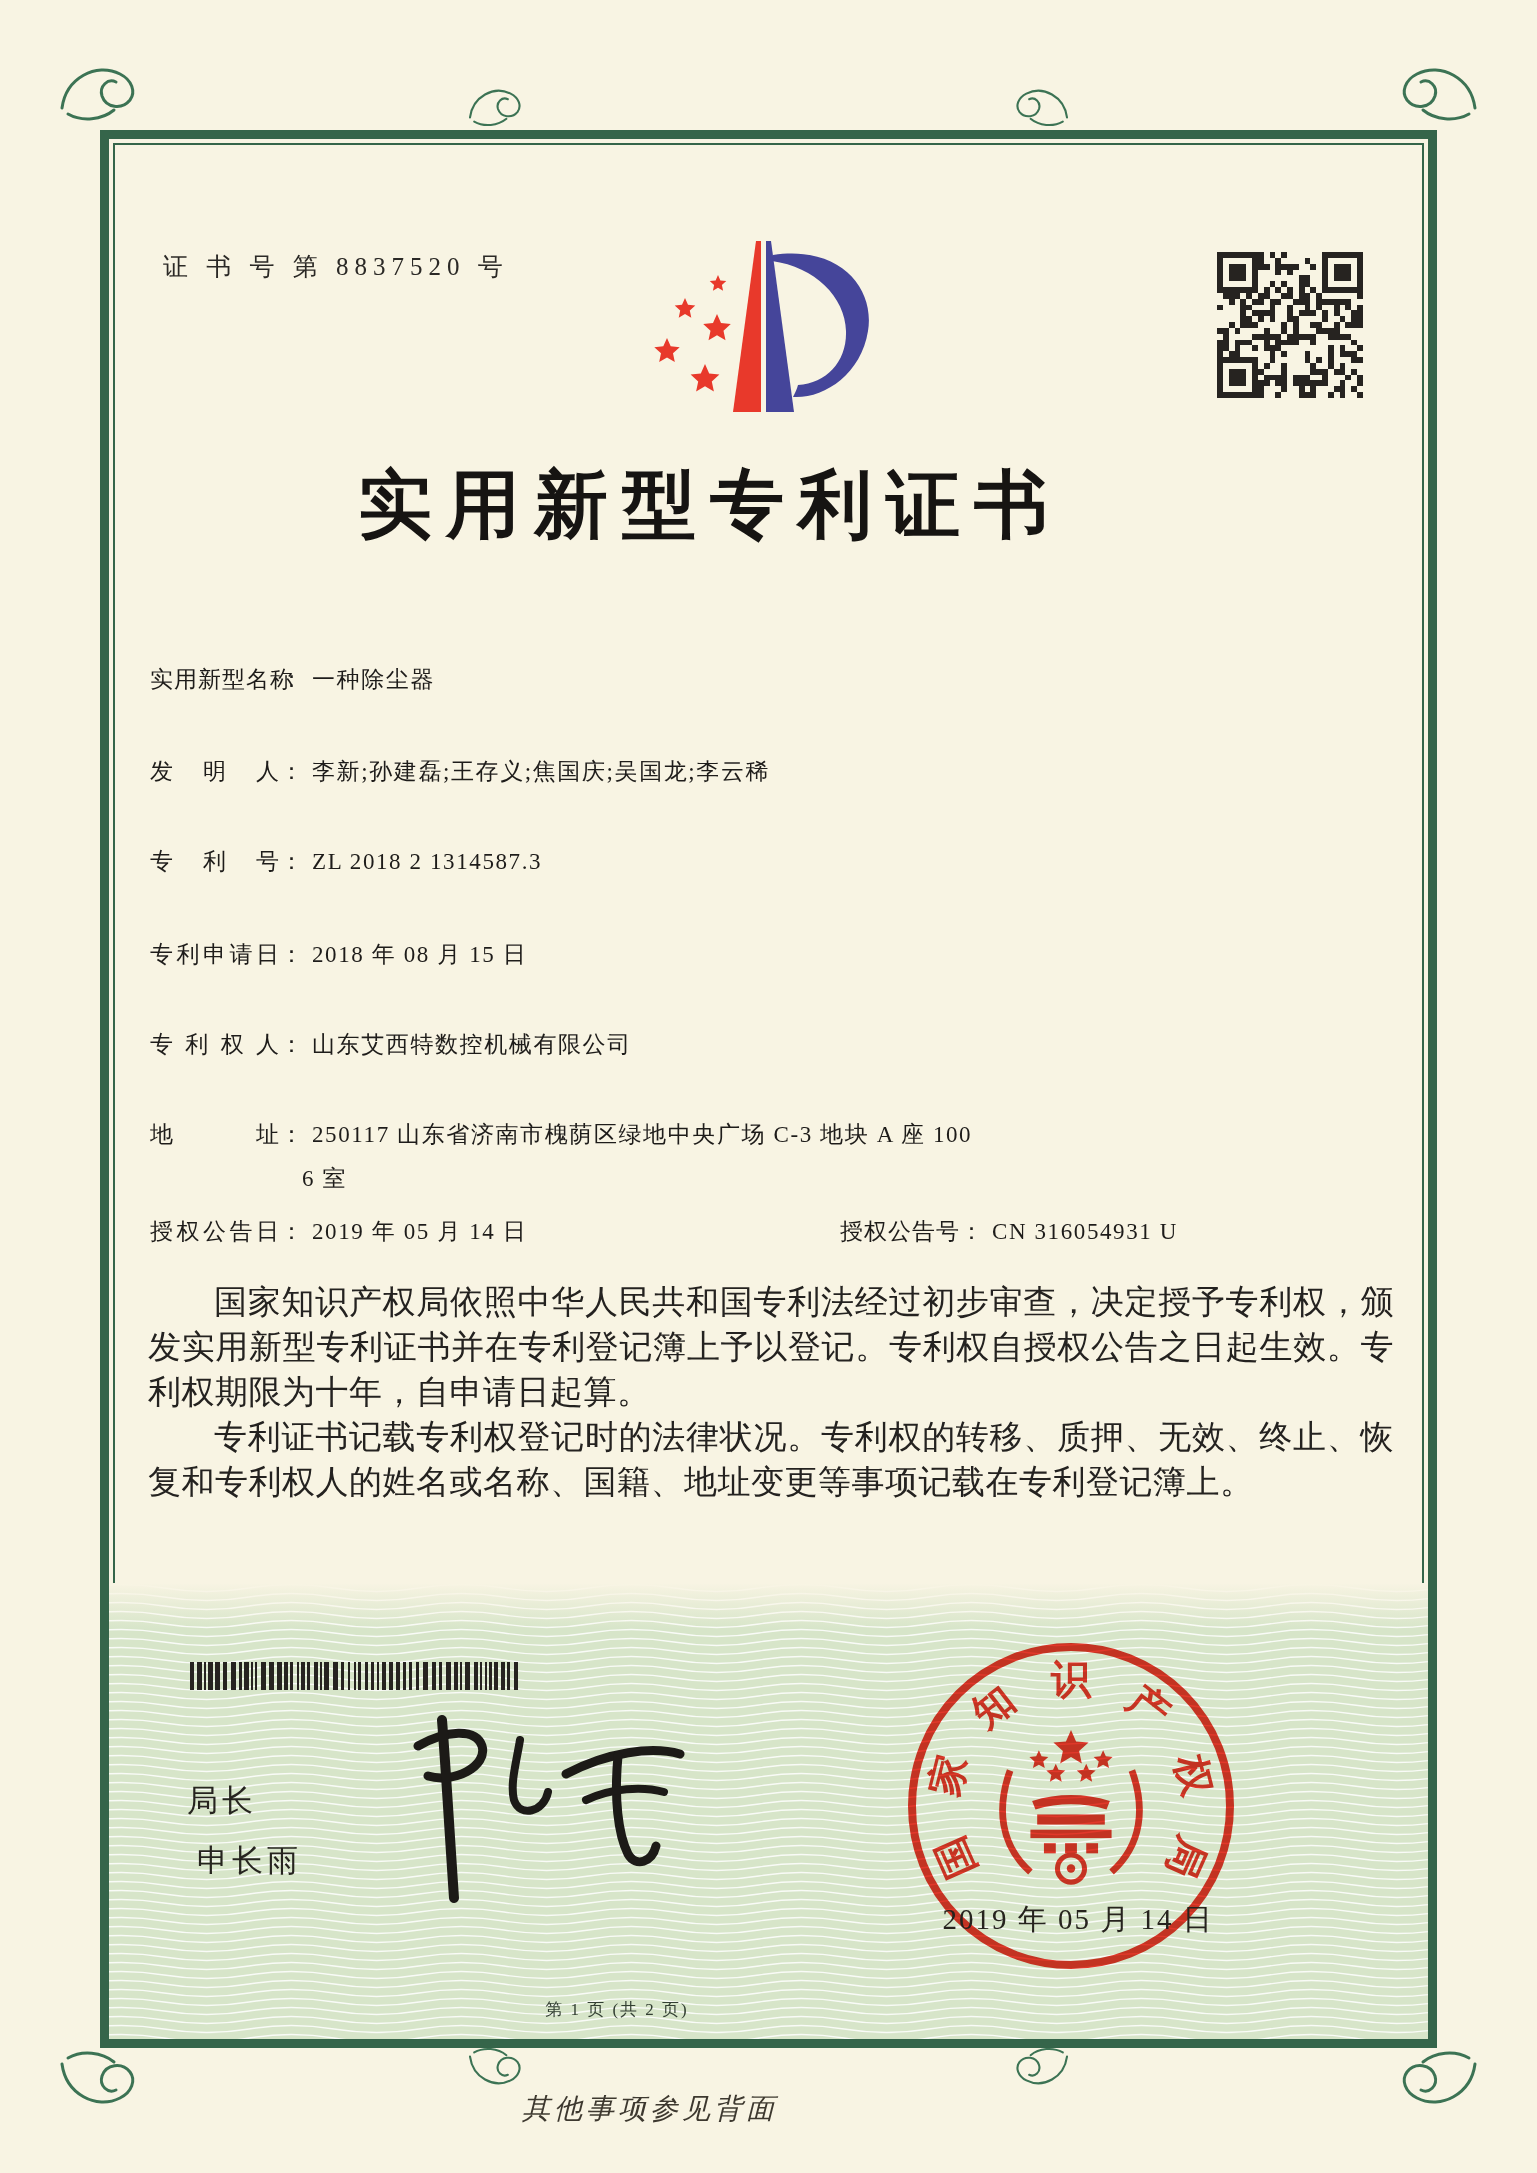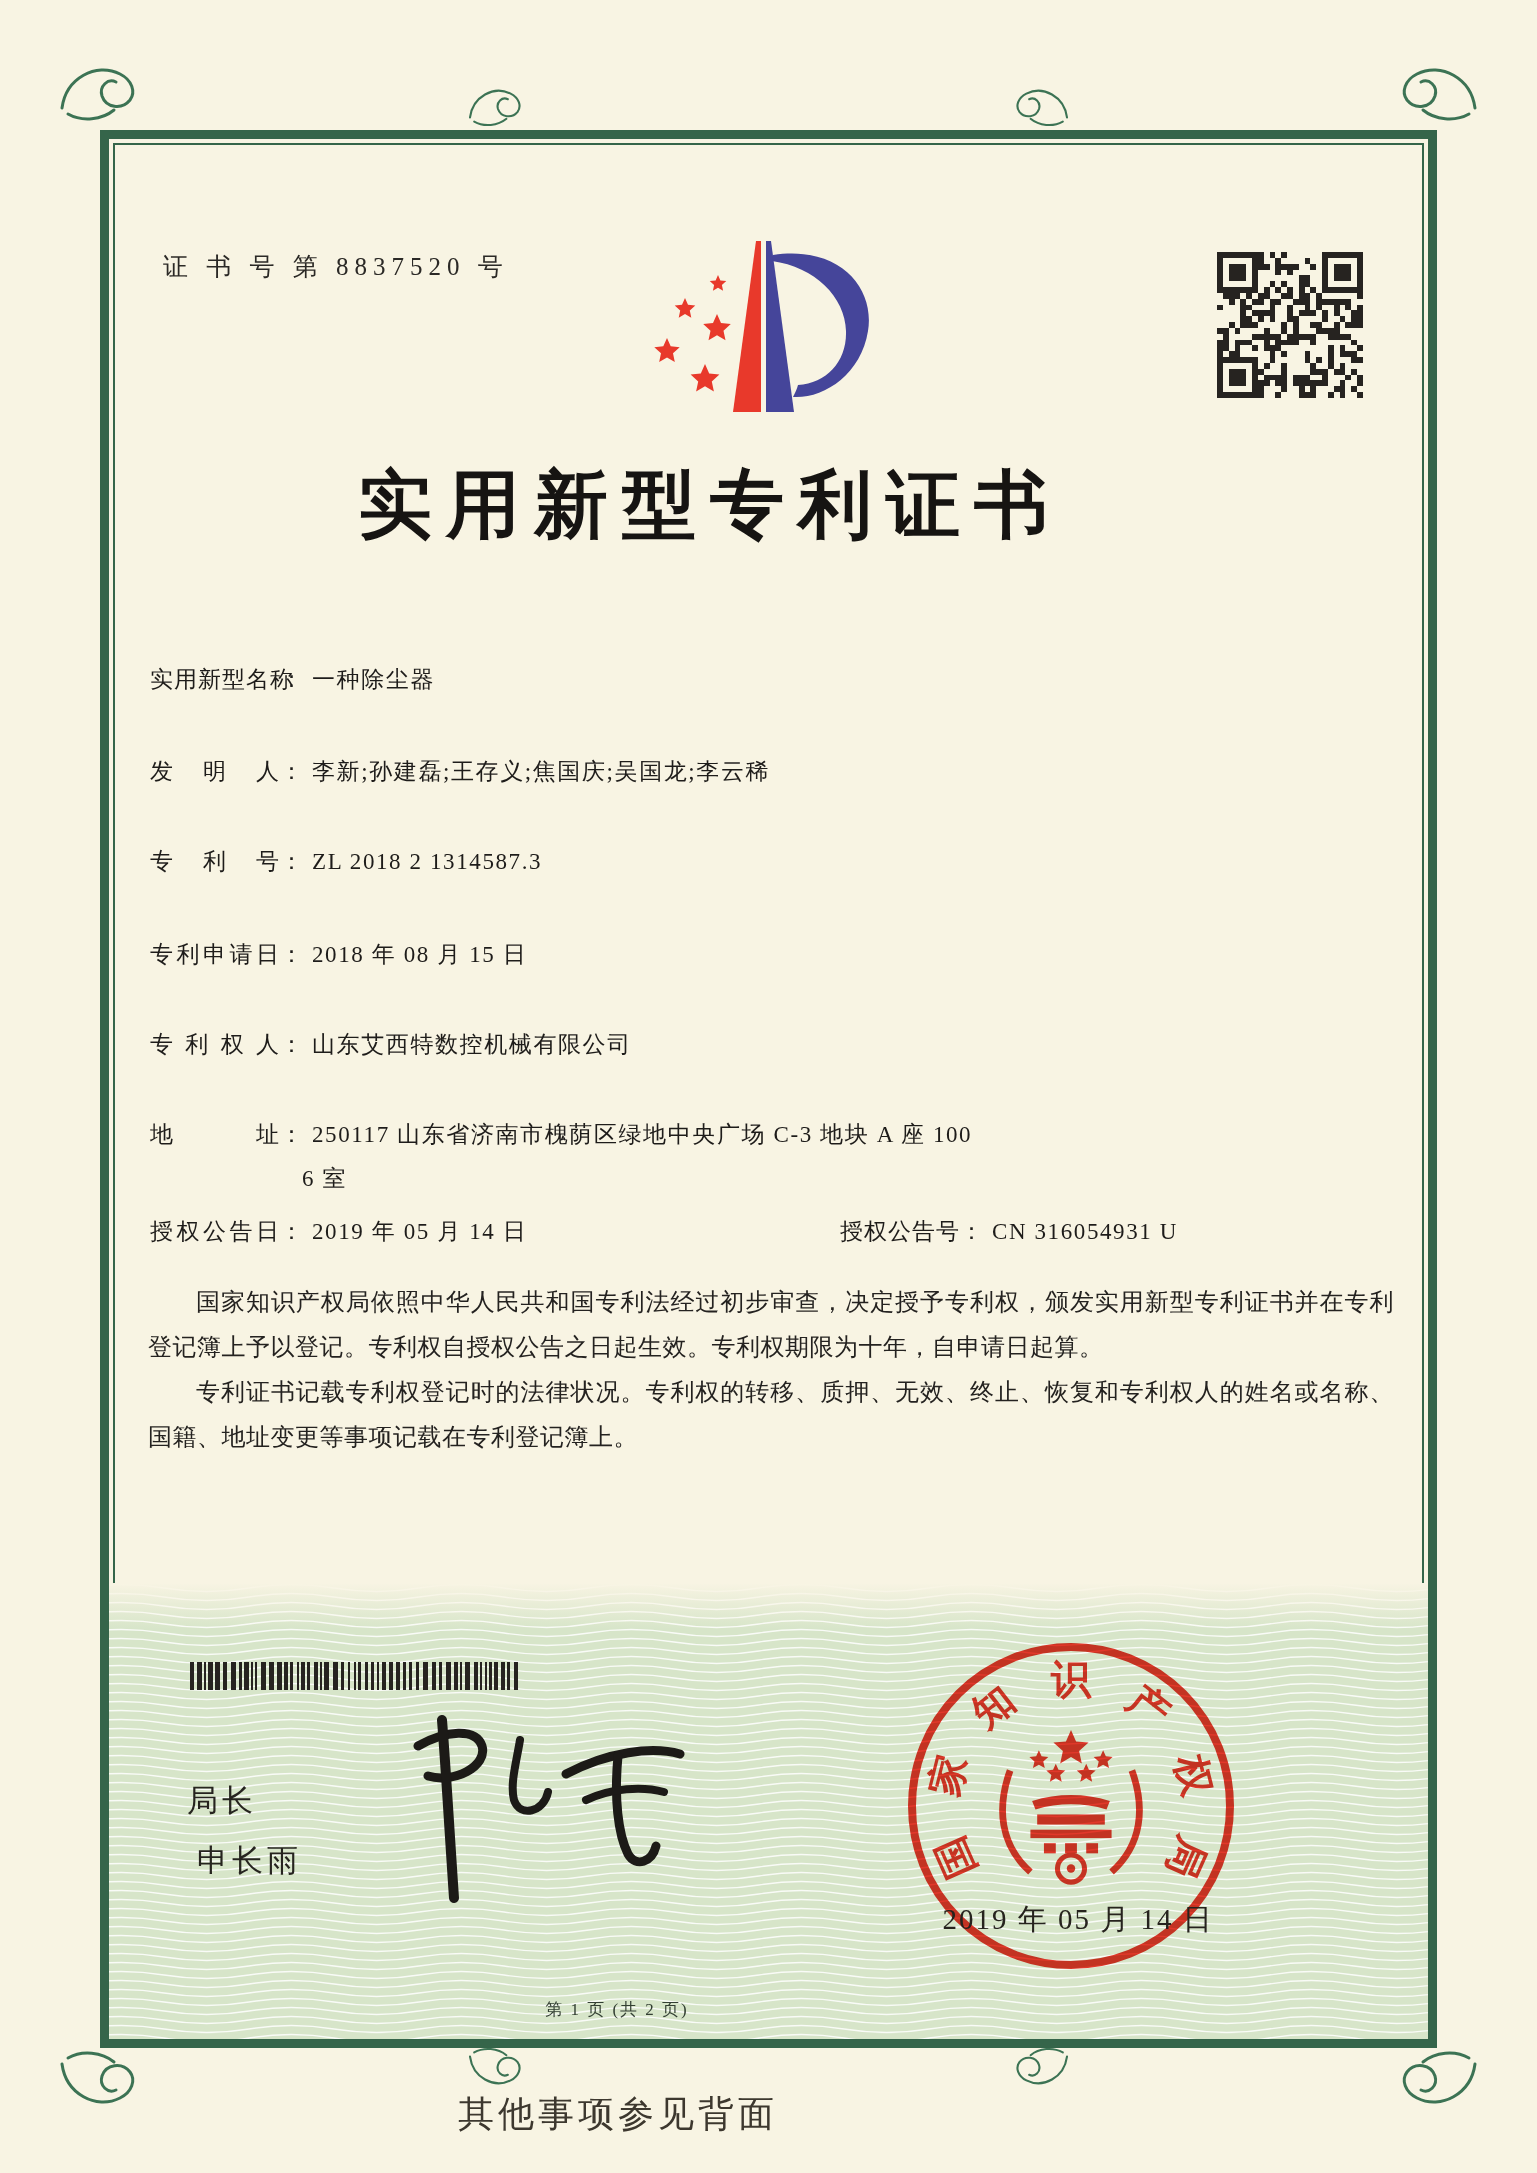--- a/index.html
+++ b/index.html
@@ -46,21 +46,21 @@
   #row3{top:846px}
   #row4{top:939px}
   #row5{top:1029px}
   #row6{top:1119px}
   .addr-line2{position:absolute; left:302px; top:1163px; font-size:23px; letter-spacing:1.6px;}
   #rowAuth{top:1216px}
   .auth-b{position:absolute; left:690px; top:0; white-space:nowrap;}
   .auth-b .flabel2{display:inline-block;}
   .paras{
     position:absolute; left:148px; top:1280px; width:1246px;
-    font-size:24px; line-height:45px; text-align:justify; color:#242220;
+    font-size:33px; line-height:45px; text-align:justify; color:#242220;
     letter-spacing:0.5px;
   }
   .paras p{margin:0; text-indent:2em;}
   
   .guilloche{
     position:absolute; left:109px; top:1583px; width:1319px; height:456px;
     background:#d7e5c9; overflow:hidden;
   }
   .guilloche .fade{
     position:absolute; left:0; top:0; right:0; height:46px;
@@ -91,21 +91,21 @@
   .seal-date{
     position:absolute; left:938px; top:1900px; width:280px; text-align:center;
     font-size:29px; letter-spacing:2px; color:#26231e;
   }
   .page-indicator{
     position:absolute; left:467px; top:1998px; width:300px; text-align:center;
     font-size:17px; letter-spacing:2px; color:#333f33;
   }
   .back-note{
     position:absolute; left:458px; top:2090px; width:320px; text-align:right;
-    font-size:36px; letter-spacing:4px; color:#3d382f;
+    font-size:28px; letter-spacing:4px; color:#3d382f;font-style:italic;
   }
 </style>
 </head>
 <body>
 
 <div class="page">
 
   <svg class="deco-layer" width="1537" height="2173" viewBox="0 0 1537 2173">
     <defs>
       <g id="curl" fill="none" stroke="#3c7354" stroke-width="3" stroke-linecap="round">

